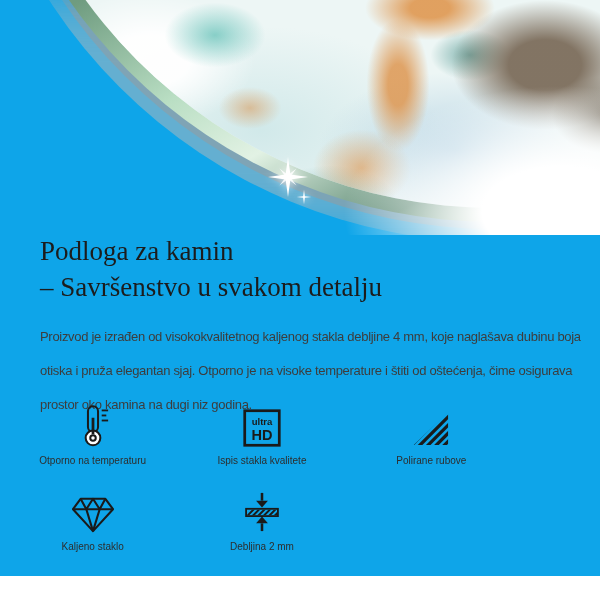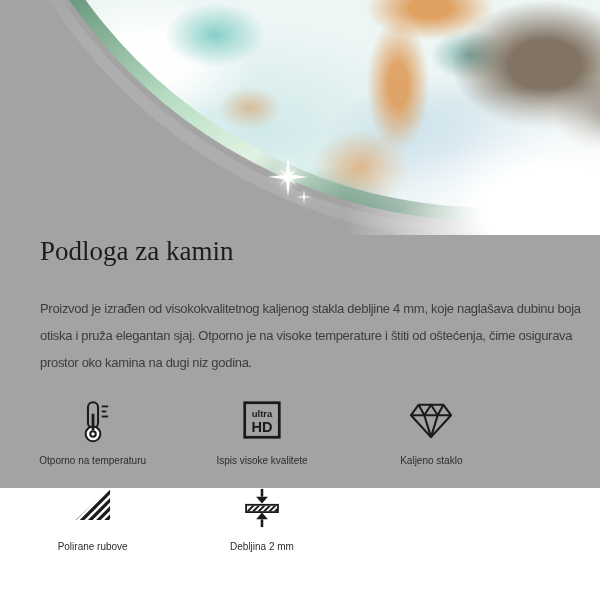--- a/index.html
+++ b/index.html
@@ -1,18 +1,18 @@
 <!DOCTYPE html>
 <html><head>
 <meta charset="utf-8">
 <style>
   * { margin:0; padding:0; box-sizing:border-box; }
   html,body { width:600px; height:600px; background:#ffffff; overflow:hidden;
               font-family:"Liberation Sans", sans-serif; }
-  .page { position:relative; width:600px; height:488px; background:#a3a3a3; }
+  .page { position:relative; width:600px; height:576px; background:#0ea5e9; }
 
   
   .hero { position:absolute; left:0; top:0; width:600px; height:235px; overflow:hidden; }
   .hero .layer { position:absolute; inset:0; }
   .shadow-soft  { clip-path:circle(530px at 494px -288px); background:#b9b9b9; filter:blur(26px); opacity:.5; }
   .shadow-hard  { clip-path:circle(522px at 494px -293px); background:#9a9a9a; filter:blur(10px); opacity:.5; }
   .glass-edge   { clip-path:circle(518px at 494px -296px);
                   background:linear-gradient(150deg,#6f9c80 8%,#b9dec3 34%,#e2f2e4 52%,#5d8a74 76%,#a9d2b8 95%); }
   .glass-face   { clip-path:circle(505px at 494px -297px);
     background:
@@ -30,28 +30,28 @@
       radial-gradient(175px 100px at 455px 150px,rgba(176,208,226,.85),rgba(176,208,226,0) 78%),
       radial-gradient(225px 130px at 260px 130px,rgba(205,231,232,.88),rgba(205,231,232,0) 80%),
       #edf6f5; }
   .fade-white   { background:radial-gradient(300px 175px at 560px 212px, #ffffff 26%, rgba(255,255,255,0) 72%); }
   .sparkle      { position:absolute; filter:drop-shadow(0 0 5px rgba(255,255,255,.95)); }
 
   
   .title { position:absolute; left:40px; top:233px; font-family:"Liberation Serif", serif;
            font-size:27px; line-height:36px; font-weight:500; color:#1c1c1c; }
   .title span { display:block; }
-  .desc  { position:absolute; left:40px; top:295px; width:548px;
-           font-size:13px; line-height:27px; letter-spacing:-0.3px; color:#3d3d3d; }
+  .desc  { position:absolute; left:40px; top:320px; width:548px;
+           font-size:13px; line-height:34px; letter-spacing:-0.3px; color:#3d3d3d; }
 
   
   .features { position:absolute; left:8px; top:400px; width:508px;
               display:grid; grid-template-columns:repeat(3,1fr); row-gap:20px; }
   .feature  { display:flex; flex-direction:column; align-items:center; }
-  .icon-wrap{ height:48px; display:flex; align-items:flex-start; justify-content:center; }
+  .icon-wrap{ height:48px; display:flex; align-items:flex-end; justify-content:center; }
   .feature .label { margin-top:7px; font-size:10px; color:#2d2d2d; }
   svg.ic { stroke:#1a1a1a; fill:none; stroke-width:2.2; }
 </style>
 </head>
 <body>
 
 <div class="page">
 
   <div class="hero">
     <div class="layer shadow-soft"></div>
@@ -64,20 +64,21 @@
       <path d="M22 10 L23.5 20.5 L34 22 L23.5 23.5 L22 34 L20.5 23.5 L10 22 L20.5 20.5 Z" fill="#ffffff" opacity="0.85" transform="rotate(45 22 22)"></path>
       <circle cx="22" cy="22" r="3" fill="#ffffff"></circle>
     </svg>
     <svg class="sparkle" style="left:296px; top:189px;" width="16" height="16" viewBox="0 0 44 44">
       <path d="M22 2 L24.4 19.6 L42 22 L24.4 24.4 L22 42 L19.6 24.4 L2 22 L19.6 19.6 Z" fill="#ffffff"></path>
     </svg>
   </div>
 
   <h1 class="title">
     <span>Podloga za kamin</span>
+    <span>– Savršenstvo u svakom detalju</span>
   </h1>
 
   <p class="desc">Proizvod je izrađen od visokokvalitetnog kaljenog stakla debljine 4 mm, koje naglašava dubinu boja otiska i pruža elegantan sjaj. Otporno je na visoke temperature i štiti od oštećenja, čime osigurava prostor oko kamina na dugi niz godina.</p>
 
   <div class="features">
 
     <div class="feature">
       <div class="icon-wrap">
         <svg class="ic" width="38" height="44" viewBox="0 0 40 48">
           <rect x="14.5" y="2.5" width="11" height="28" rx="5.5"></rect>
@@ -93,55 +94,55 @@
     </div>
 
     <div class="feature">
       <div class="icon-wrap">
         <svg class="ic" width="40" height="40" viewBox="0 0 44 44">
           <rect x="3" y="3" width="38" height="38" stroke-width="3"></rect>
           <text x="22" y="19" text-anchor="middle" stroke="none" fill="#1a1a1a" font-family="Liberation Sans, sans-serif" font-size="10.5" font-weight="bold">ultra</text>
           <text x="22" y="35" text-anchor="middle" stroke="none" fill="#1a1a1a" font-family="Liberation Sans, sans-serif" font-size="16" font-weight="bold">HD</text>
         </svg>
       </div>
-      <div class="label">Ispis visoke kvalitete</div>
+      <div class="label">Ispis stakla kvalitete</div>
     </div>
 
-
-    <div class="feature">
-      <div class="icon-wrap">
-        <svg class="ic" width="46" height="40" viewBox="0 0 48 42" stroke-width="2" stroke-linejoin="round">
-          <polygon points="11,5 37,5 45,16 24,39 3,16"></polygon>
-          <polyline points="11,5 17,16 24,5 31,16 37,5"></polyline>
-          <line x1="3" y1="16" x2="45" y2="16"></line>
-          <line x1="17" y1="16" x2="24" y2="39"></line>
-          <line x1="31" y1="16" x2="24" y2="39"></line>
-        </svg>
-      </div>
-      <div class="label">Kaljeno staklo</div>
-    </div>
 
     <div class="feature">
       <div class="icon-wrap">
         <svg width="40" height="37" viewBox="0 0 44 40">
           <defs>
               <clipPath id="tri-clip">
                 <polygon points="3,37 41,37 41,1"></polygon>
               </clipPath>
             </defs>
           <g clip-path="url(#tri-clip)" stroke="#1a1a1a" stroke-width="3.6">
             <line x1="-4" y1="42" x2="40" y2="-2"></line>
             <line x1="5" y1="42" x2="49" y2="-2"></line>
             <line x1="14" y1="42" x2="58" y2="-2"></line>
             <line x1="23" y1="42" x2="67" y2="-2"></line>
             <line x1="32" y1="42" x2="76" y2="-2"></line>
           </g>
         </svg>
       </div>
       <div class="label">Polirane rubove</div>
+    </div>
+
+    <div class="feature">
+      <div class="icon-wrap">
+        <svg class="ic" width="46" height="40" viewBox="0 0 48 42" stroke-width="2" stroke-linejoin="round">
+          <polygon points="11,5 37,5 45,16 24,39 3,16"></polygon>
+          <polyline points="11,5 17,16 24,5 31,16 37,5"></polyline>
+          <line x1="3" y1="16" x2="45" y2="16"></line>
+          <line x1="17" y1="16" x2="24" y2="39"></line>
+          <line x1="31" y1="16" x2="24" y2="39"></line>
+        </svg>
+      </div>
+      <div class="label">Kaljeno staklo</div>
     </div>
 
     <div class="feature">
       <div class="icon-wrap">
         <svg width="40" height="44" viewBox="0 0 44 48" stroke="#1a1a1a" fill="none">
           <defs>
               <clipPath id="bar-clip">
                 <rect x="5.5" y="21.5" width="33" height="6"></rect>
               </clipPath>
             </defs>

